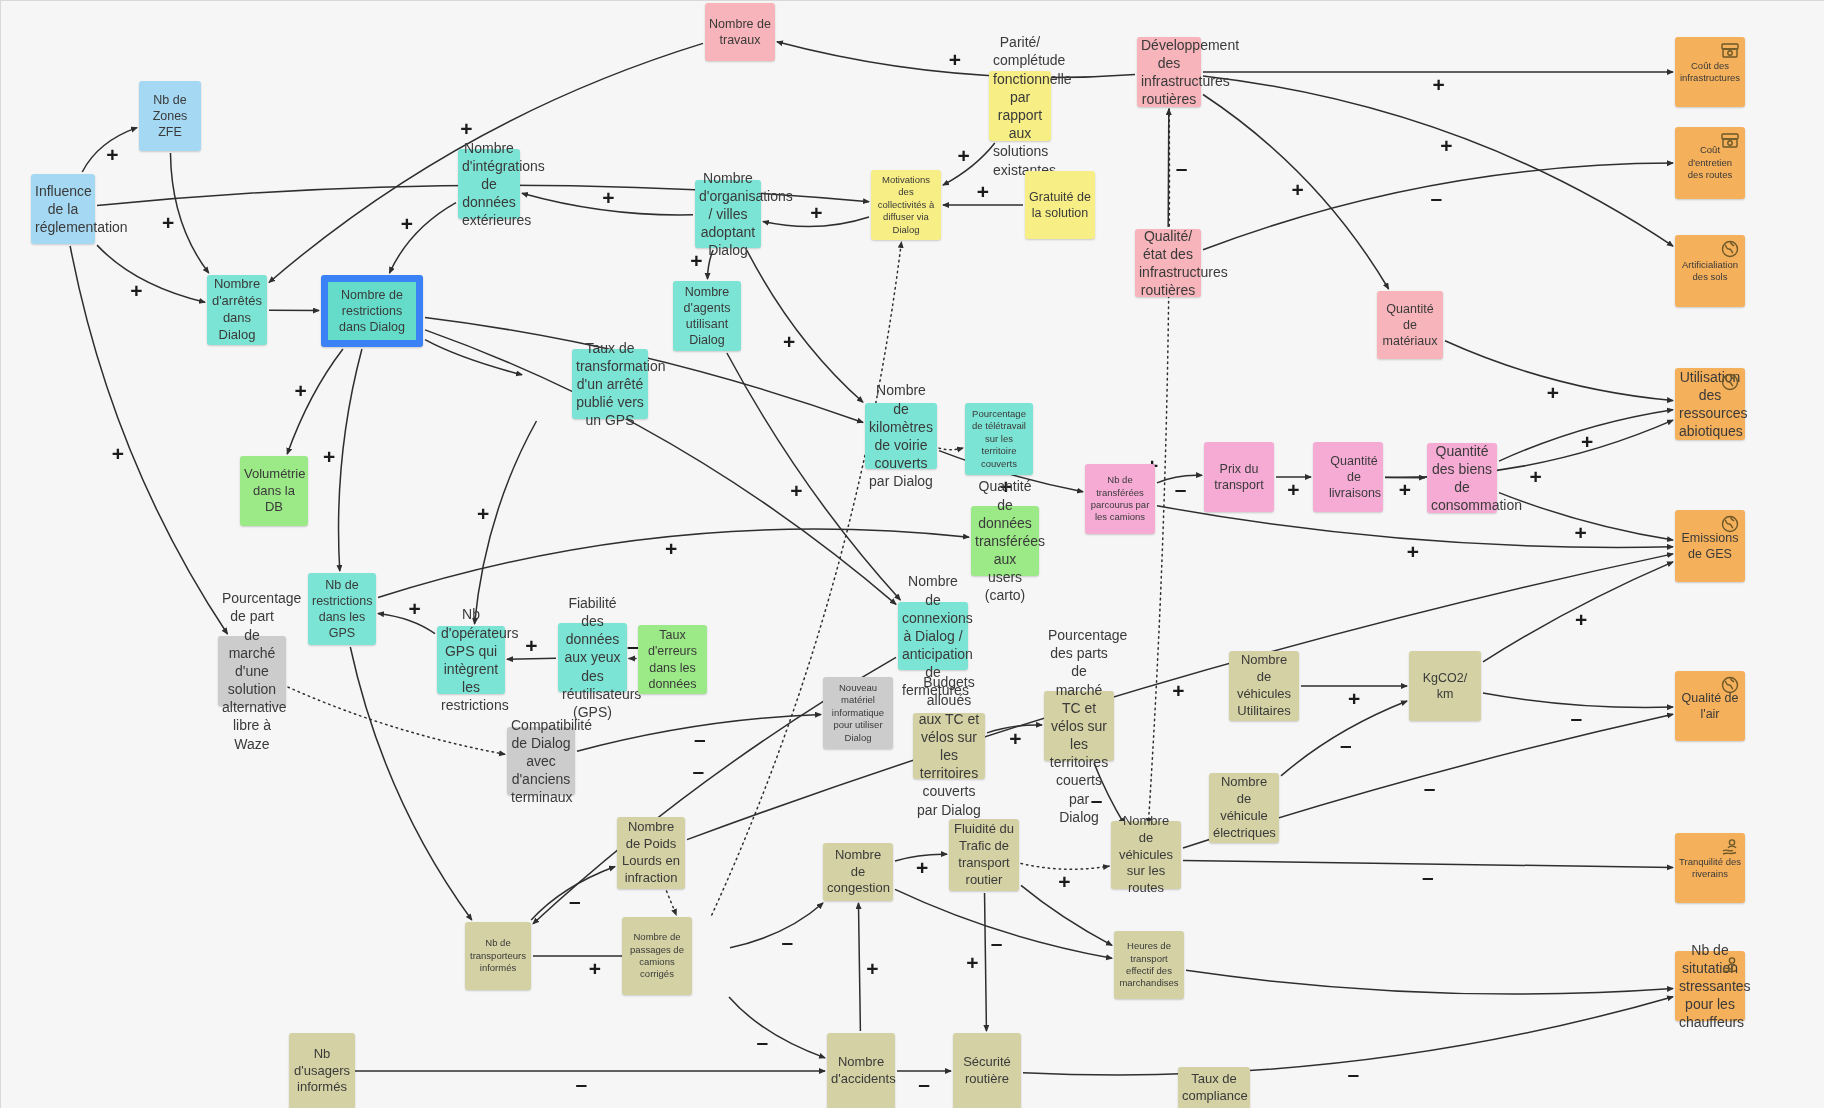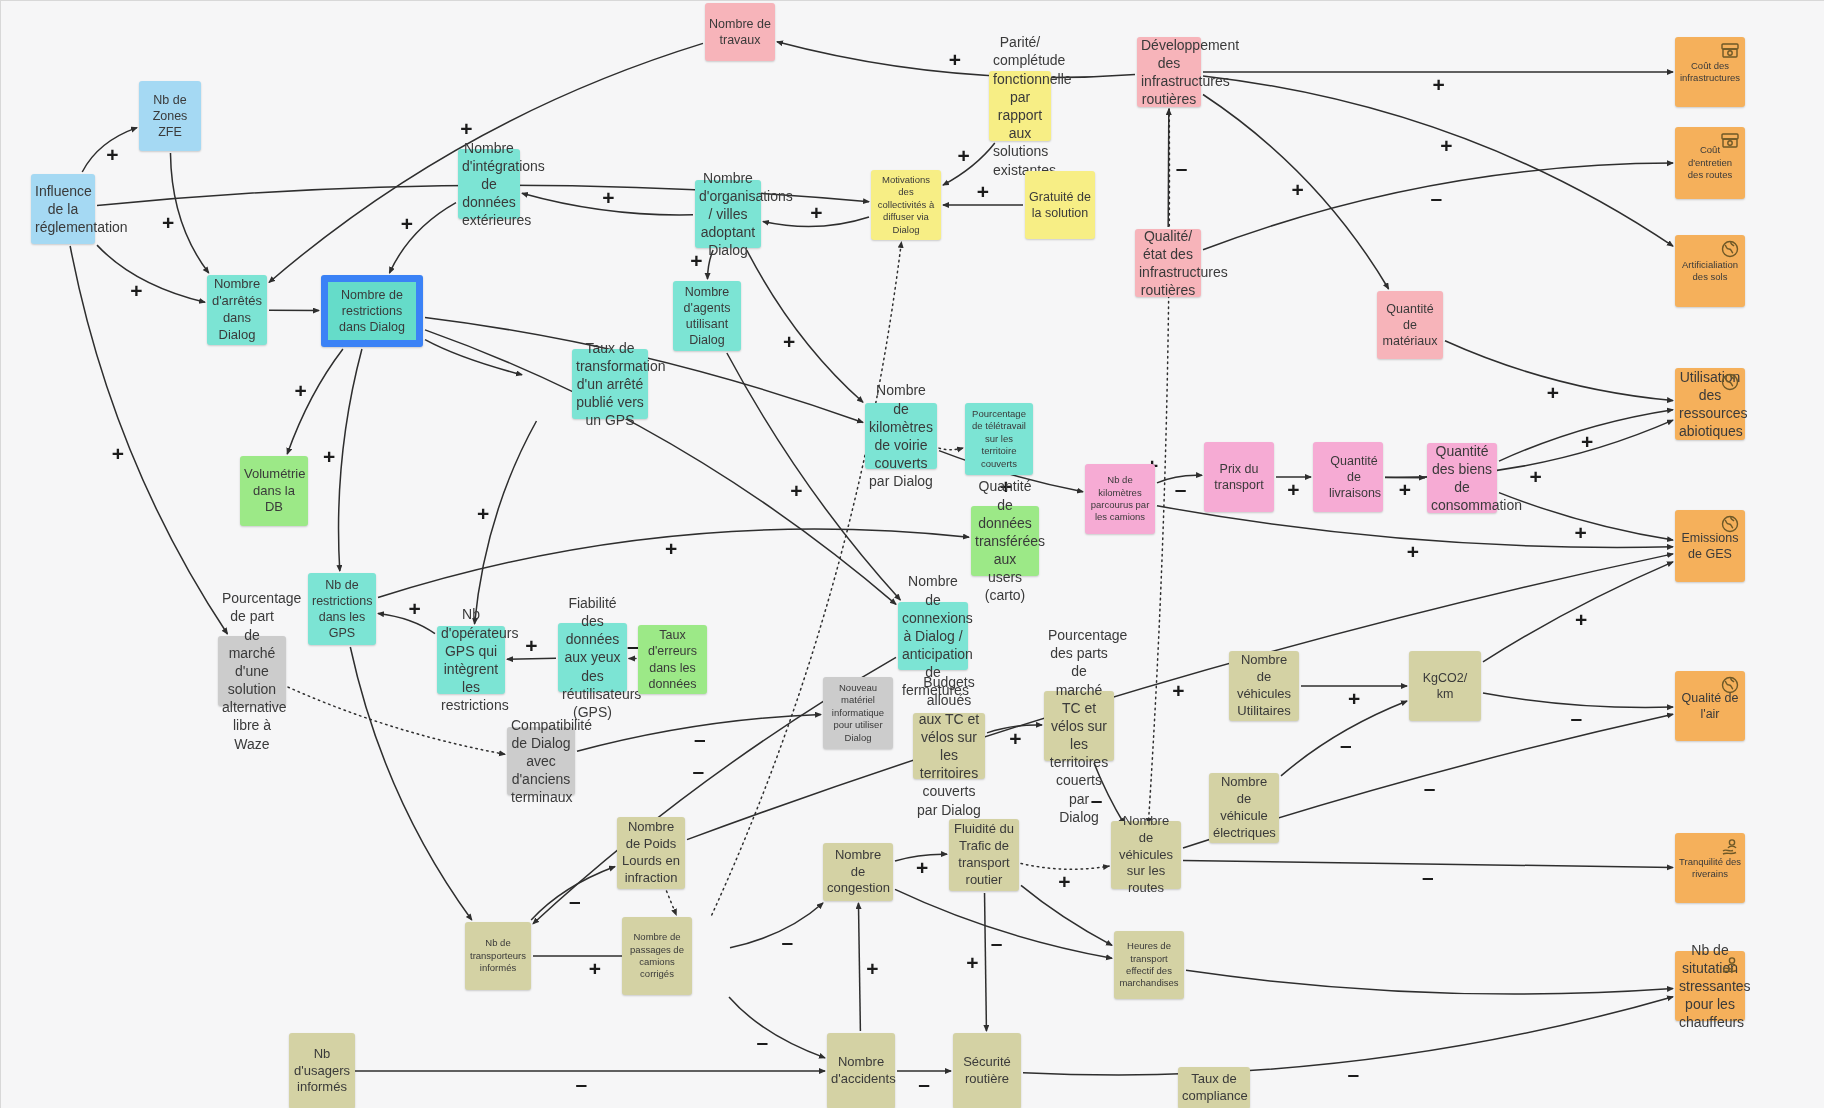--- a/index.html
+++ b/index.html
@@ -224,21 +224,21 @@
       <div class="node c-pink xs" style="left: 1136px; top: 36px; width: 64px; height: 70px;">
         <span class="lbl">Développement des infrastructures routières</span>
       </div>
       <div class="node c-pink xs" style="left: 1134px; top: 228px; width: 66px; height: 68px;">
         <span class="lbl">Qualité/état des infrastructures routières</span>
       </div>
       <div class="node c-pink lg" style="left: 1376px; top: 290px; width: 66px; height: 68px;">
         <span class="lbl">Quantité de matériaux</span>
       </div>
       <div class="node c-magenta sm" style="left: 1084px; top: 463px; width: 70px; height: 70px;">
-        <span class="lbl">Nb de kilomètres parcourus par les camions</span>
+        <span class="lbl">Nb de transférées parcourus par les camions</span>
       </div>
       <div class="node c-magenta lg" style="left: 1203px; top: 441px; width: 70px; height: 70px;">
         <span class="lbl">Prix du transport</span>
       </div>
       <div class="node c-magenta lg" style="left: 1312px; top: 441px; width: 70px; height: 70px; padding-left: 16px;">
         <span class="lbl">Quantité de livraisons</span>
       </div>
       <div class="node c-magenta xs" style="left: 1426px; top: 442px; width: 70px; height: 70px;">
         <span class="lbl">Quantité des biens de consommation</span>
       </div>

